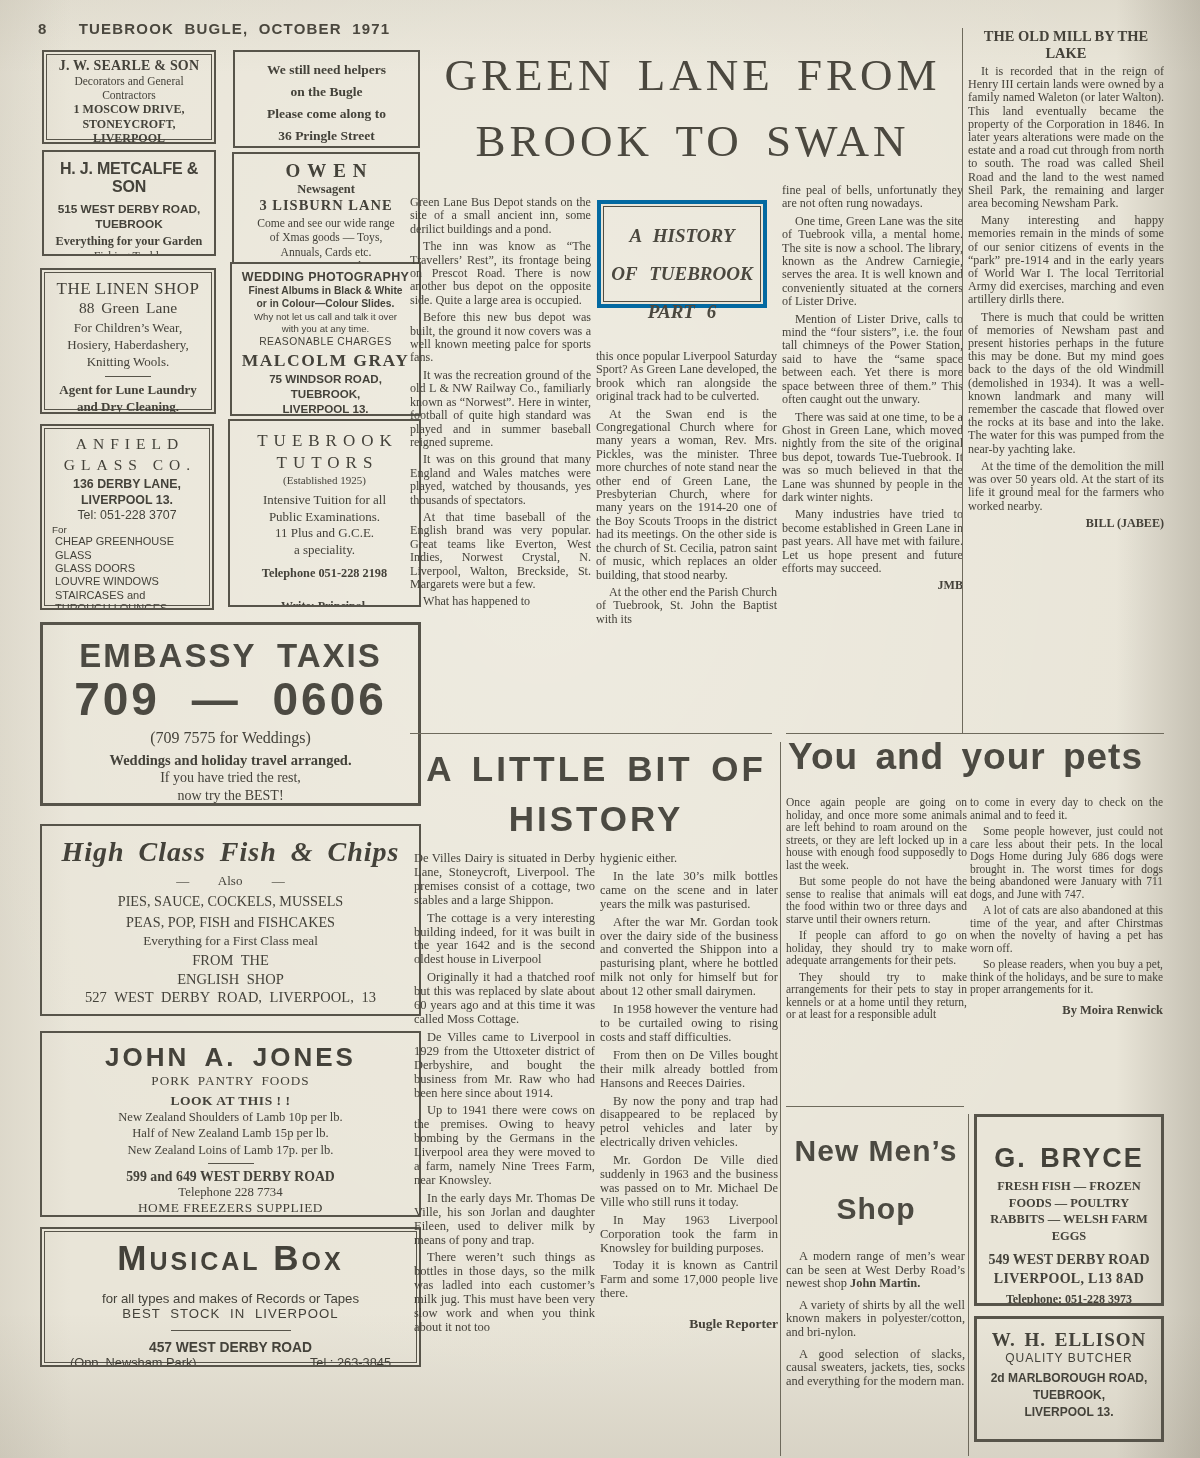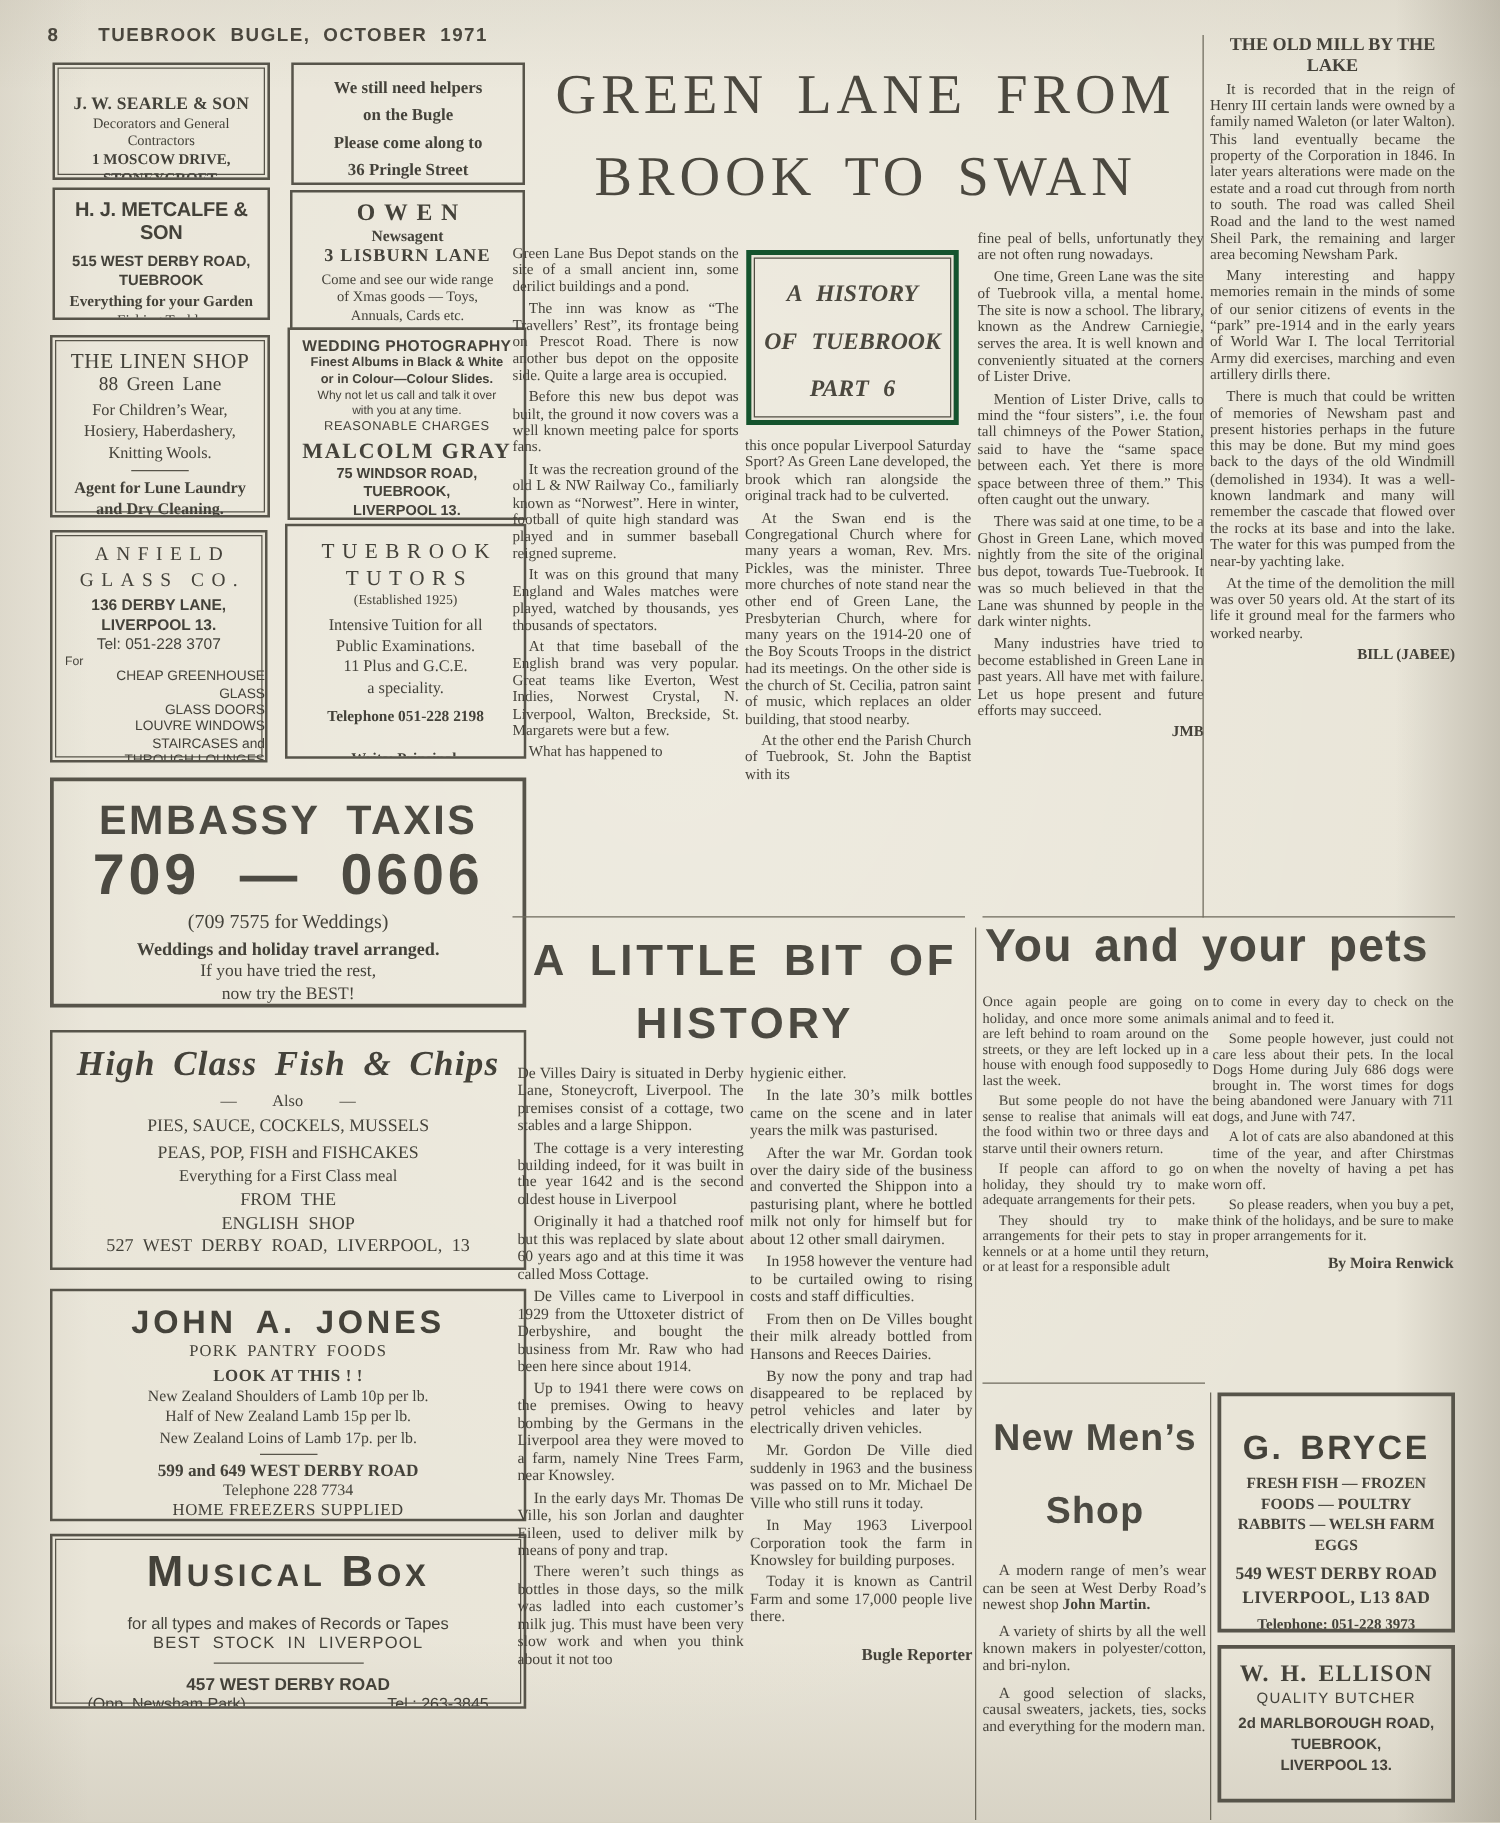--- a/index.html
+++ b/index.html
@@ -16,21 +16,21 @@
   .hline{position:absolute;height:1px;background:#6e6a5c}
 
   #masthead{left:38px;top:20px;font-family:"Liberation Sans",sans-serif;font-weight:bold;
     font-size:15px;letter-spacing:1.2px;word-spacing:5px;color:#4a473e}
 
   
   .adbox{position:absolute;border:2px solid #57544a;text-align:center;overflow:hidden;color:#44423a}
   .dbl{box-shadow:inset 0 0 0 2px #e9e5d8, inset 0 0 0 3px #57544a}
   .mini-hr{width:46px;height:1px;background:#57544a;margin:5px auto}
 
-  .ad-searle{left:42px;top:50px;width:174px;height:94px;font-size:11.5px;line-height:1.2;padding-top:24px}
+  .ad-searle{left:42px;top:50px;width:174px;height:94px;font-size:11.5px;line-height:1.2;padding-top:6px}
   .ad-searle .t{font-size:14px;font-weight:bold;letter-spacing:.2px}
   .ad-searle .a{font-weight:bold;font-size:12px}
 
   .ad-helpers{left:233px;top:50px;width:187px;height:98px;font-size:13.5px;font-weight:bold;line-height:1.62;padding-top:7px}
 
   .ad-metcalfe{left:42px;top:150px;width:174px;height:106px;padding-top:8px}
   .ad-metcalfe .t{font-family:"Liberation Sans",sans-serif;font-size:16px;font-weight:bold;margin-bottom:6px;letter-spacing:-.2px}
   .ad-metcalfe .a{font-family:"Liberation Sans",sans-serif;font-weight:bold;font-size:11.8px;line-height:1.25}
   .ad-metcalfe .g1{font-weight:bold;font-size:12.2px;margin-top:3px}
   .ad-metcalfe .g2{font-size:12px}
@@ -53,21 +53,21 @@
   .ad-wedding .l2{font-family:"Liberation Sans",sans-serif;font-size:9.6px;line-height:1.3}
   .ad-wedding .rc{font-family:"Liberation Sans",sans-serif;font-size:10.3px;letter-spacing:.5px}
   .ad-wedding .nm{font-size:17.5px;font-weight:bold;letter-spacing:1.5px;margin-top:3px}
   .ad-wedding .ar{font-family:"Liberation Sans",sans-serif;font-weight:bold;font-size:11.6px;line-height:1.3}
 
   .ad-anfield{left:40px;top:424px;width:174px;height:186px;padding-top:8px}
   .ad-anfield .t{font-size:15.5px;letter-spacing:6px;line-height:1.35;text-indent:6px}
   .ad-anfield .a{font-family:"Liberation Sans",sans-serif;font-weight:bold;font-size:12.4px;line-height:1.3}
   .ad-anfield .tel{font-family:"Liberation Sans",sans-serif;font-size:12.4px}
   .ad-anfield .for{font-family:"Liberation Sans",sans-serif;font-size:9.8px;text-align:left;padding-left:10px;margin-top:2px}
-  .ad-anfield .it{font-family:"Liberation Sans",sans-serif;font-size:11px;line-height:1.22;text-align:right;padding-left:13px}
+  .ad-anfield .it{font-family:"Liberation Sans",sans-serif;font-size:11px;line-height:1.22;text-align:left;padding-left:13px}
 
   .ad-tutors{left:228px;top:419px;width:193px;height:188px;padding-top:9px}
   .ad-tutors .t{font-size:17px;letter-spacing:6px;line-height:1.3;text-indent:6px}
   .ad-tutors .est{font-size:11px;margin-bottom:6px}
   .ad-tutors .l{font-size:13px;line-height:1.28}
   .ad-tutors .ph{font-size:12.3px;font-weight:bold;margin-top:7px}
   .ad-tutors .w{font-size:12px;font-weight:bold;line-height:1.3}
   .ad-tutors .w1{margin-top:18px}
 
   .ad-embassy{left:40px;top:622px;width:381px;height:184px;border-width:3px;padding-top:12px}
@@ -111,21 +111,21 @@
   .ad-bryce .ph{font-size:12px;font-weight:bold;margin-top:5px}
 
   .ad-ellison{left:974px;top:1316px;width:190px;height:126px;border-width:3px;padding-top:10px}
   .ad-ellison .t{font-size:19px;font-weight:bold;letter-spacing:1px;word-spacing:3px}
   .ad-ellison .st{font-family:"Liberation Sans",sans-serif;font-size:12px;letter-spacing:1px;margin-bottom:5px}
   .ad-ellison .a{font-family:"Liberation Sans",sans-serif;font-weight:bold;font-size:12px;line-height:1.4}
 
   
   #headline{left:420px;top:42px;width:545px;text-align:center;font-size:45px;
     letter-spacing:4px;word-spacing:8px;line-height:66px;color:#4b483f}
-  #partbox{left:597px;top:200px;width:170px;height:140px;border:4px solid #14532d;
+  #partbox{left:597px;top:200px;width:170px;height:108px;border:4px solid #0369a1;
     box-shadow:inset 0 0 0 2px #e9e5d8, inset 0 0 0 3px #504d43;
     text-align:center;padding-top:13px;font-size:19px;font-weight:bold;font-style:italic;
     line-height:38px;word-spacing:7px;color:#4b483f}
 
   .col{position:absolute;overflow:hidden;text-align:justify}
   .col p{margin:0 0 4px;text-indent:13px}
   .col p.ni{text-indent:0}
   .byline{text-align:right;font-weight:bold;text-indent:0}
 
   #col1{left:410px;top:196px;width:181px;height:540px;font-size:12.1px;line-height:13.4px}

